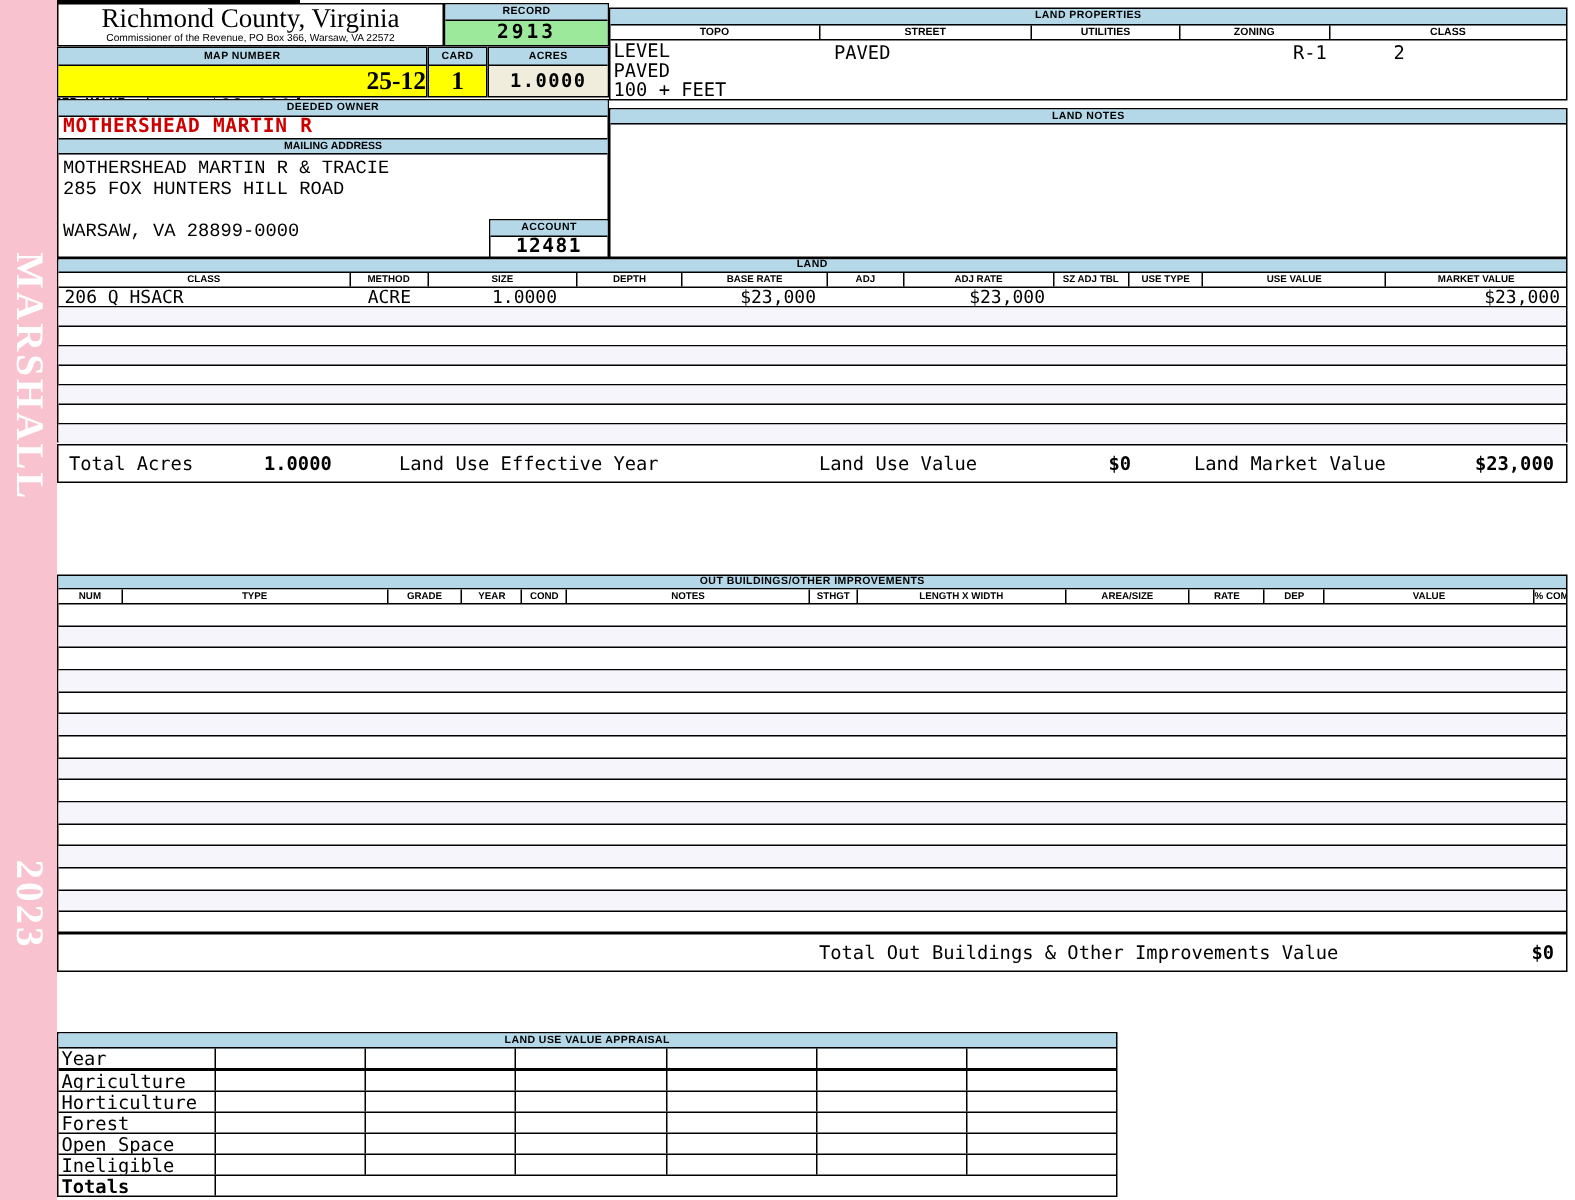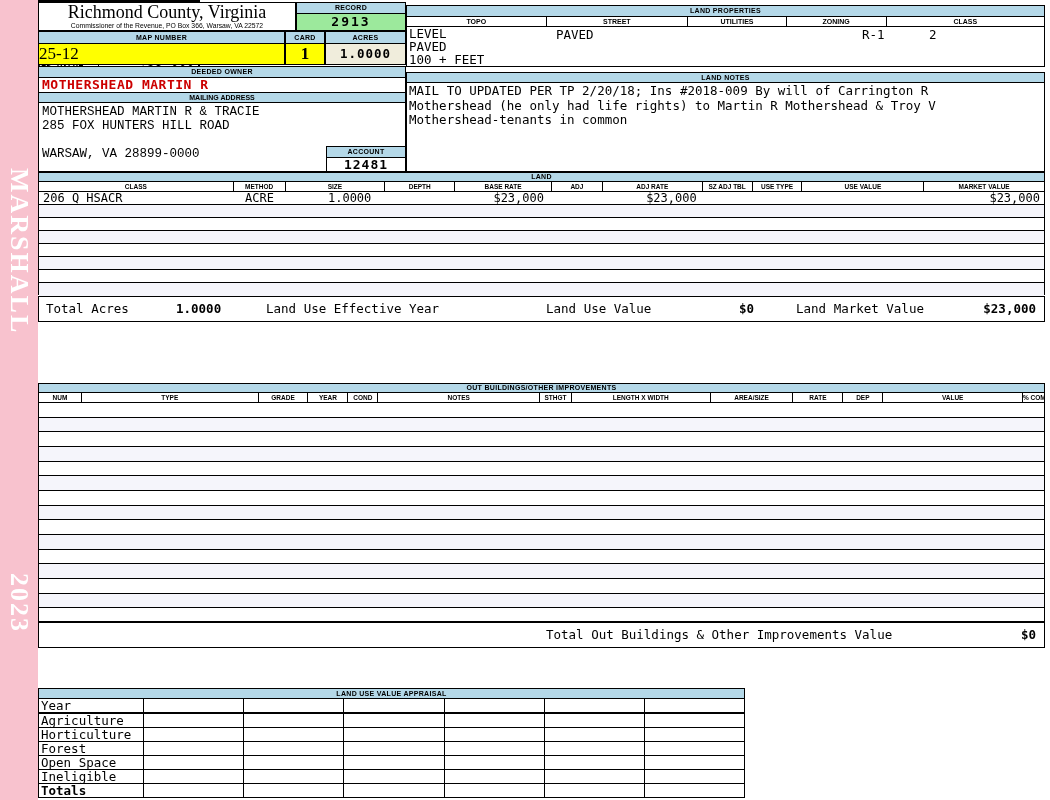--- a/index.html
+++ b/index.html
@@ -23,21 +23,21 @@
   .title-box { left:38px; top:2px; width:258px; height:29px; text-align:center; }
   .county-title { font-family:"Liberation Serif", serif; font-size:18px; line-height:19px; }
   .county-sub { font-size:6.8px; line-height:8px; }
   .record-box { left:296px; top:2px; width:110px; height:29px; }
   .record-val { background:#9CE99C; font-weight:bold; font-size:13px; text-align:center; line-height:16px; letter-spacing:2px; height:16px; }
 
   .map-box  { left:38px;  top:31px; width:247px; height:34px; }
   .card-box { left:285px; top:31px; width:40px;  height:34px; }
   .acres-box{ left:325px; top:31px; width:81px;  height:34px; }
   .map-box .bar, .card-box .bar, .acres-box .bar { height:12px; line-height:11px; }
-  .map-val { background:#FFFF00; font-family:"Liberation Serif", serif; font-weight:normal; font-size:17px; text-align:left; line-height:20px; height:20px; }
+  .map-val { background:#FFFF00; font-family:"Liberation Serif", serif; font-weight:bold; font-size:17px; text-align:right; line-height:20px; height:20px; }
   .card-val { background:#FFFF00; font-family:"Liberation Serif", serif; font-weight:bold; font-size:17px; text-align:center; line-height:20px; height:20px; }
   .acres-val { background:#F0EDDC; font-weight:bold; font-size:12.5px; text-align:center; line-height:20px; height:20px; letter-spacing:1px; }
 
   
   .owner-box { left:38px; top:66px; width:368px; height:106px; }
   .owner-name { color:#CC0000; font-weight:bold; font-size:13px; line-height:14px; height:14px; padding-left:3px; letter-spacing:.5px; }
   .owner-box .bar2 { background:#B4D8E8; border-top:1px solid #000; border-bottom:1px solid #000; font-size:7px; font-weight:bold; text-align:center; line-height:10px; height:11px; }
   .addr-area { position:relative; height:68px; font-size:12.5px; }
   .addr { position:absolute; left:3px; white-space:pre;font-family:Liberation Mono, monospace; }
   .addr.l1 { top:2px; } .addr.l2 { top:16px; } .addr.l3 { top:44px; }
@@ -91,21 +91,21 @@
   .ob-totals { left:38px; top:622px; width:1007px; height:26px; font-family:"DejaVu Sans Mono", monospace; font-size:12.5px; }
   .ob-totals span { position:absolute; line-height:24px; white-space:nowrap; }
   .ob-total-label { left:507px; }
   .ob-total-value { right:8px; font-weight:bold; }
 
   
   .luva-box { left:38px; top:688px; width:707px; height:110px; }
   .luva-box .bar { height:10px; line-height:9px; }
   .luva-rows { display:flex; flex-direction:column; height:98px; }
   .luva-row { flex:1; display:flex; border-bottom:1px solid #000; }
-  .luva-row:last-child { border-bottom:none; }
+  .luva-row:last-child { border-bottom:none;flex-direction:column; }
   .luva-row.dbl { border-bottom-width:2px; }
   .luva-label { width:105px; border-right:1px solid #000; font-family:"DejaVu Sans Mono", monospace; font-size:12.5px; line-height:13px; padding-left:2px; white-space:nowrap; overflow:hidden; }
   .luva-row.totals .luva-label { font-weight:bold; }
   .luva-cell { flex:1; border-right:1px solid #000; }
   .luva-cell:last-child { border-right:none; }
 
   
   .ps-box { left:845px; top:680px; width:200px; height:118px; border:2px solid #000; background:#fff; }
   .ps-title { background:#FFFF00; border-bottom:1px solid #000; font-family:"DejaVu Sans Mono", monospace; font-weight:bold; font-size:12.5px; text-align:center; line-height:17px; height:18px; letter-spacing:2px; }
   .ps-row { display:flex; height:14.2px; border-bottom:1px solid #000; font-family:"DejaVu Sans Mono", monospace; }
@@ -181,23 +181,20 @@
 PAVED
 100 + FEET</div>
       <span class="lp-street mono">PAVED</span>
       <span class="lp-zoning mono">R-1</span>
       <span class="lp-class mono">2</span>
     </div>
   </div>
 
   <div class="box notes-box">
     <div class="bar">LAND NOTES</div>
-    <div class="notes-text mono" id="notes-lines">MAIL TO UPDATED PER TP 2/20/18; Ins #2018-009 By will of Carrington R
-Mothershead (he only had life rights) to Martin R Mothershead &amp; Troy V
-Mothershead-tenants in common</div>
   </div>
 
   <div class="box land-section">
     <div class="tblbar">LAND</div>
     <div class="thead" id="land-header">
         <div class="hcell" style="width: 195px;">CLASS</div>
         <div class="hcell" style="width: 52px;">METHOD</div>
         <div class="hcell" style="width: 100px;">SIZE</div>
         <div class="hcell" style="width: 70px;">DEPTH</div>
         <div class="hcell" style="width: 97px;">BASE RATE</div>

